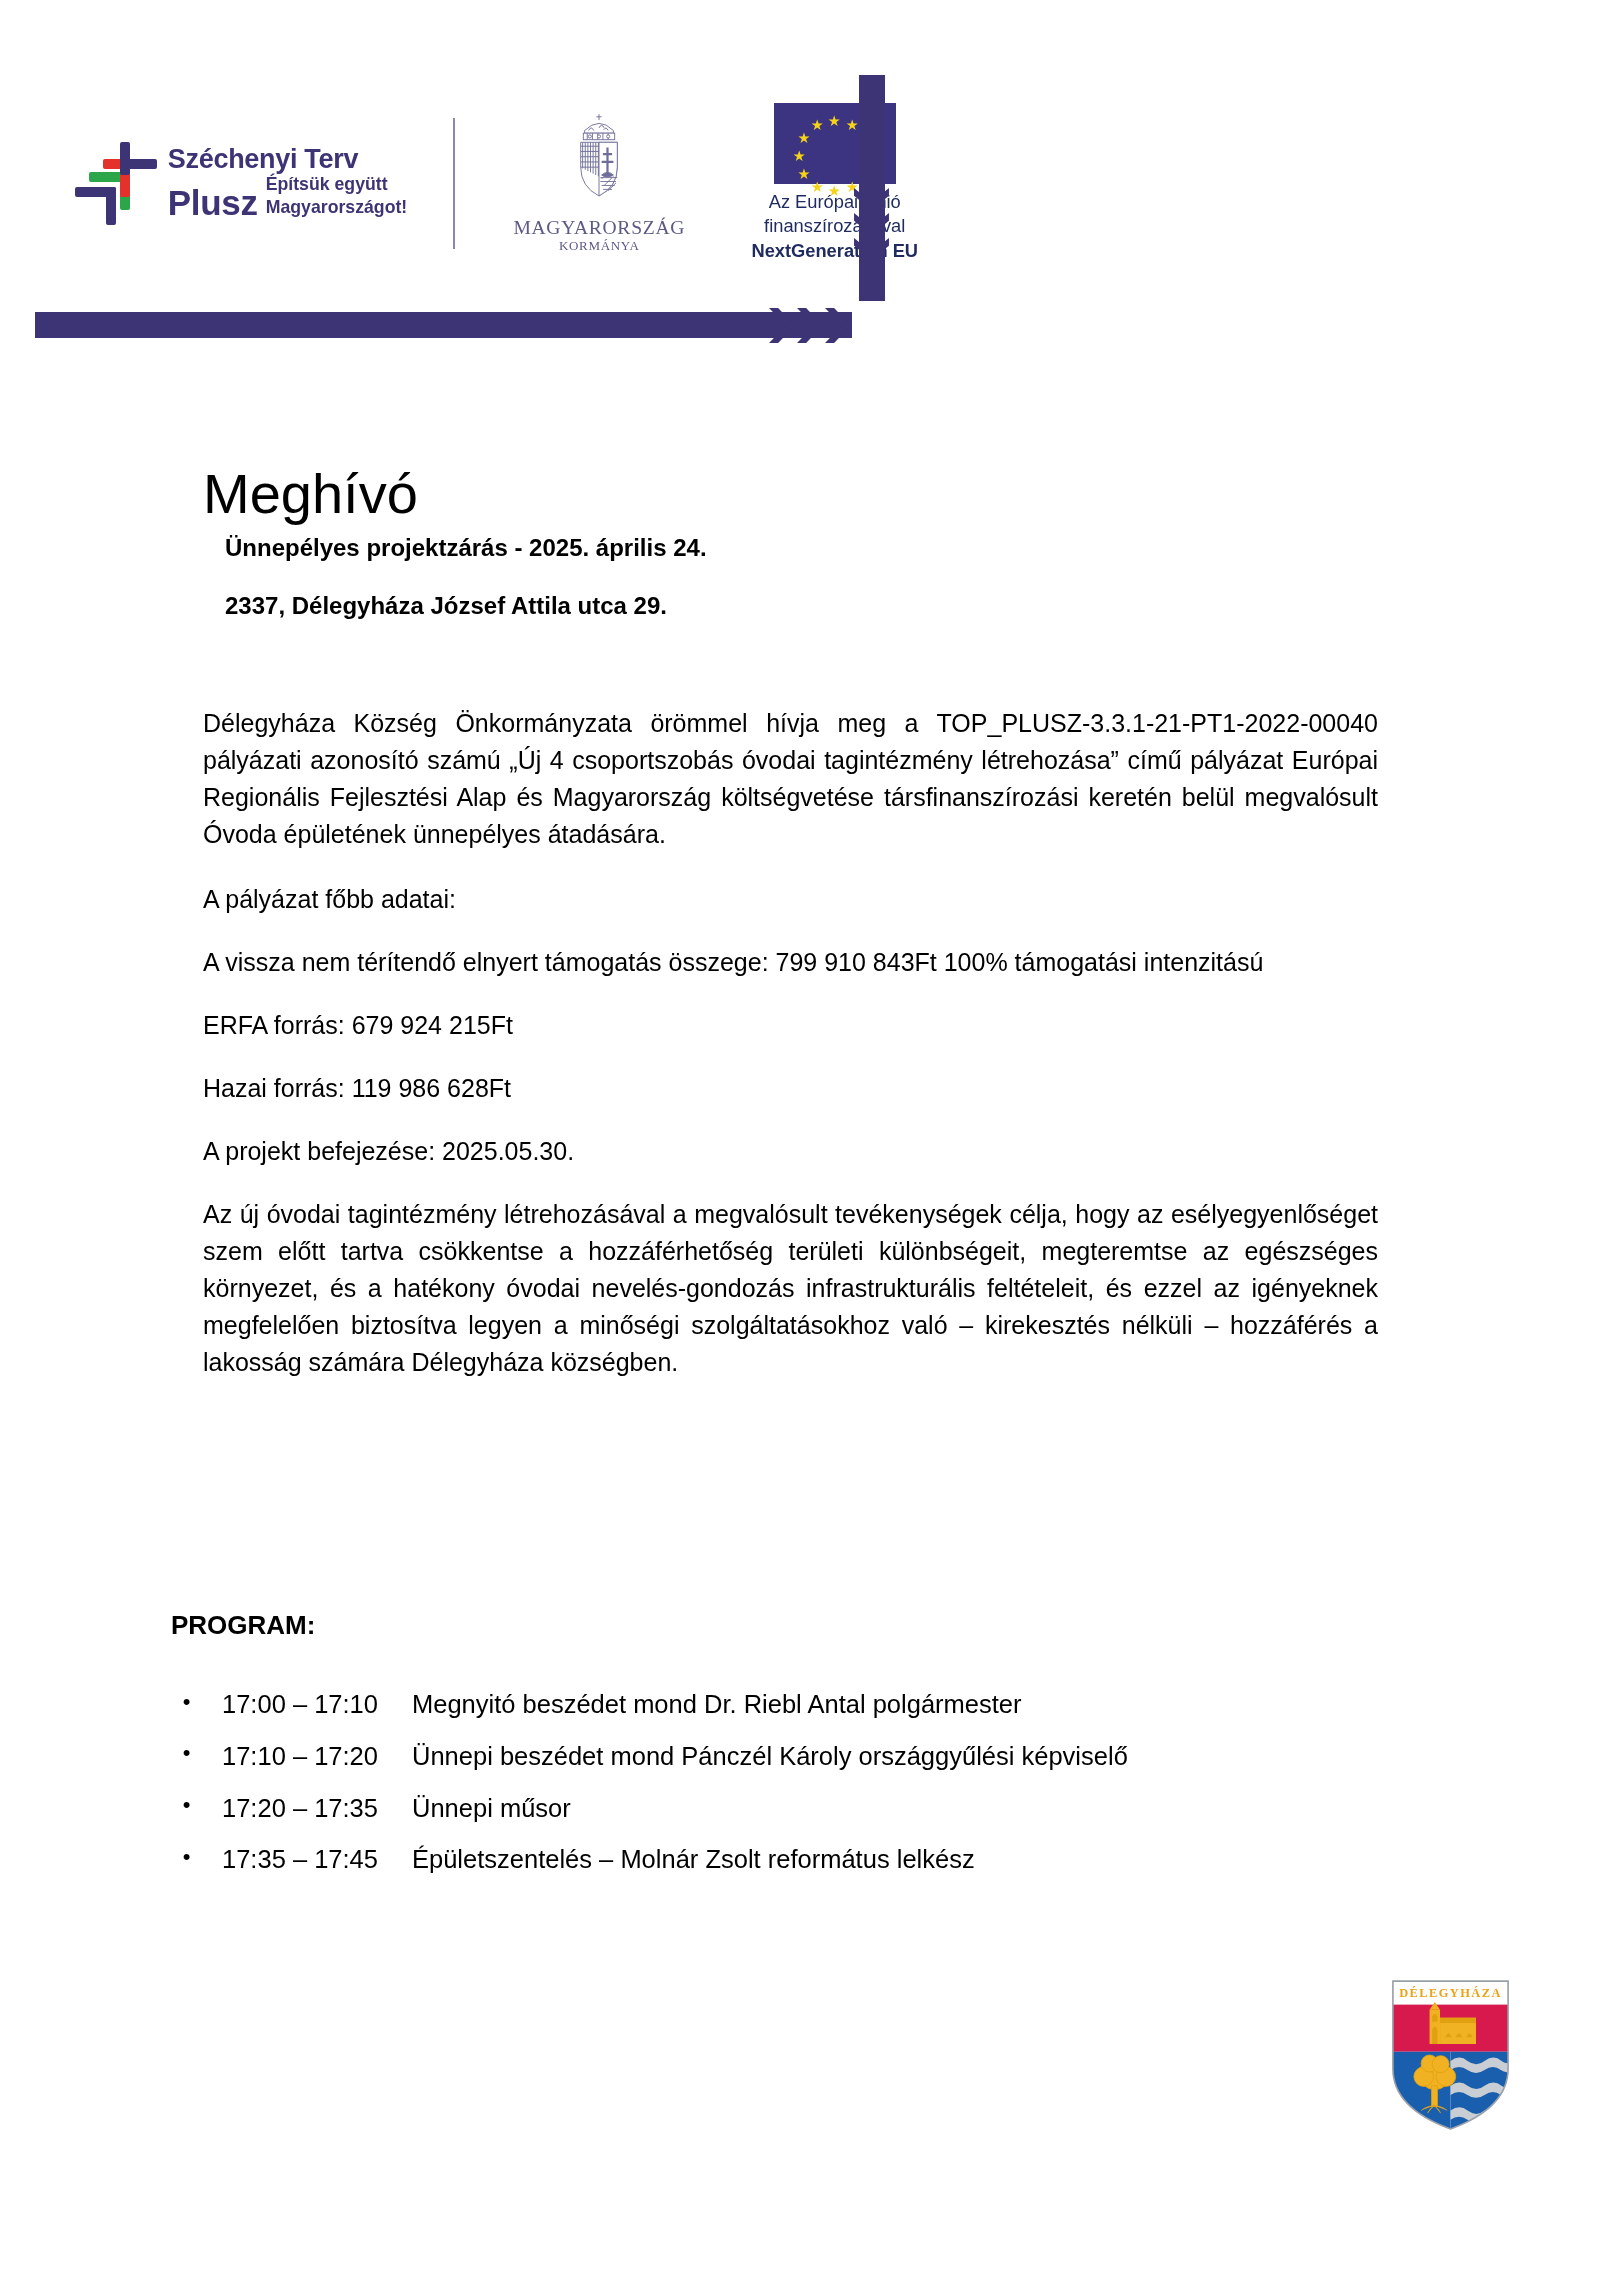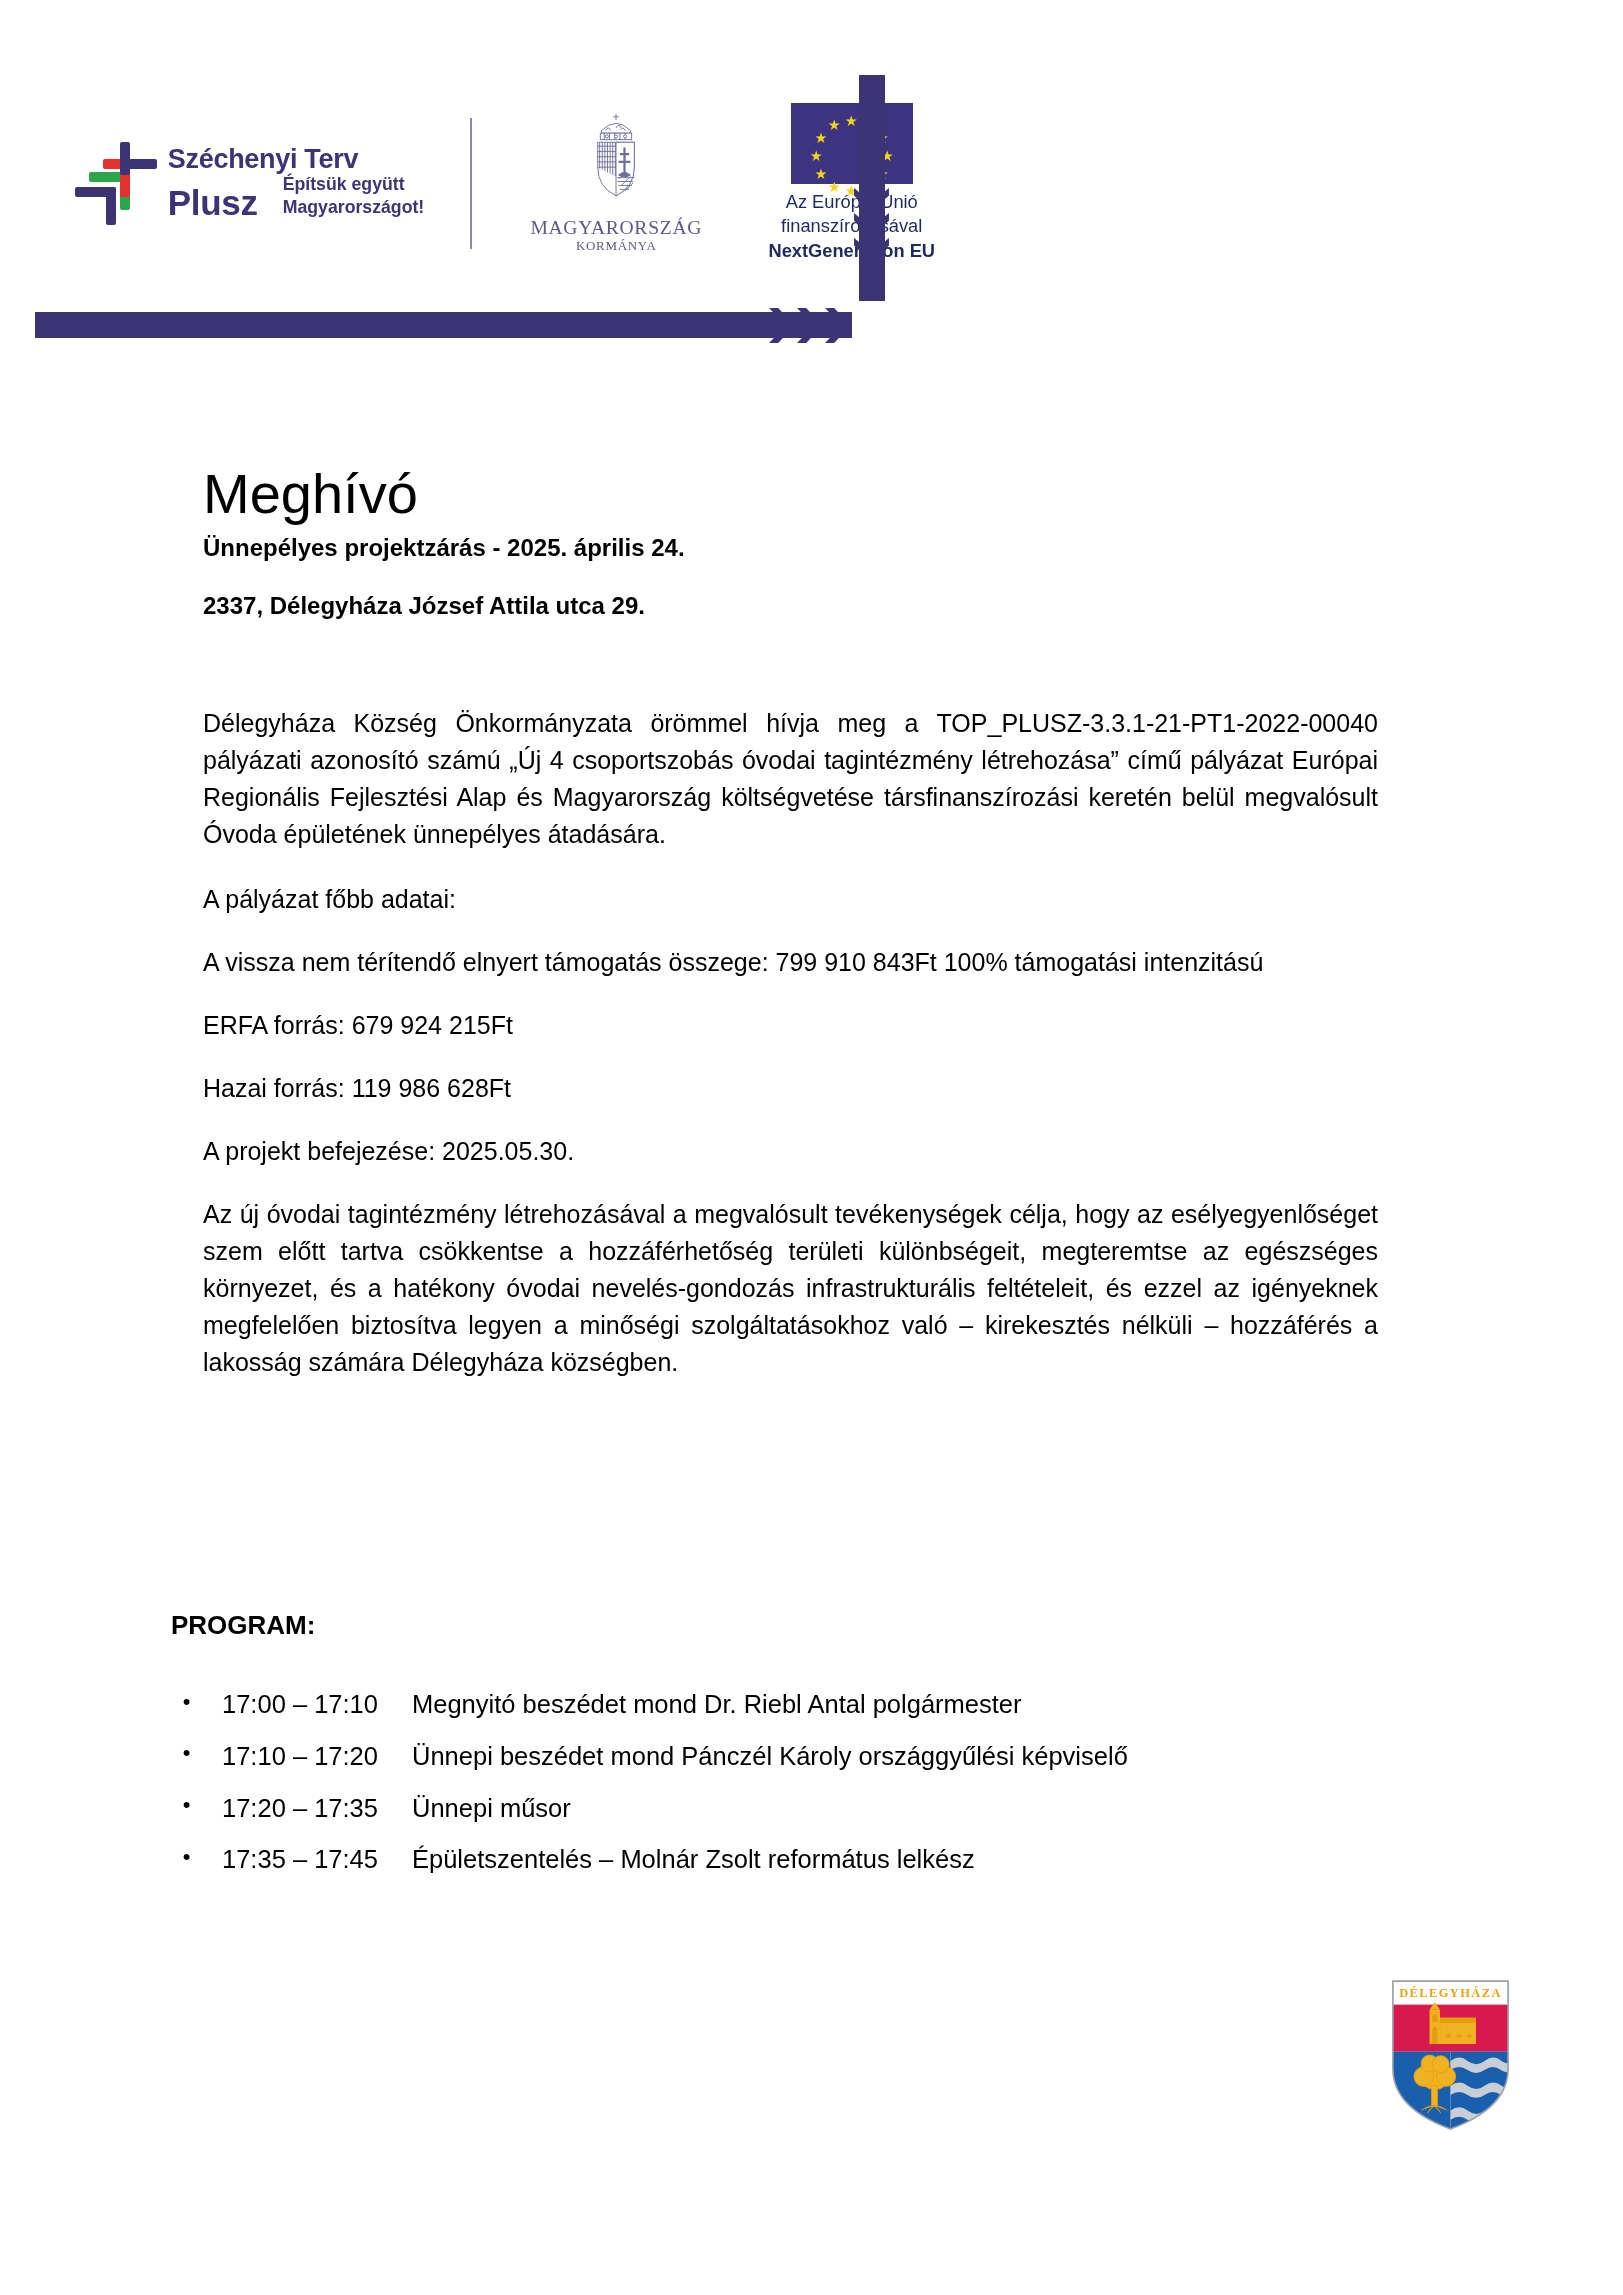--- a/index.html
+++ b/index.html
@@ -61,21 +61,21 @@
   .l-red-h { left: 31px; top: 18.3px; width: 41px; height: 9.8px; background: #e3322c; border-radius: 2px;}
   .l-red-v { left: 48px; top: 18.3px; width: 9.8px; height: 38px; background: #e3322c; border-radius: 2px;}
   .l-cross-v { left: 48px; top: 1.3px; width: 9.8px; height: 33px; background: #3c3475; border-radius: 2px;}
   .l-cross-h { left: 56px; top: 18.3px; width: 29px; height: 9.8px; background: #3c3475; border-radius: 2px;}
 
   .szt-text { line-height: 1; }
   .szt-line1 {
     font-size: 27px; font-weight: bold; color: #3c3475;
     letter-spacing: -0.3px; white-space: nowrap;
   }
-  .szt-line2row { display: flex; align-items: flex-end; gap: 25px; }
+  .szt-line2row { display: flex; align-items: flex-end; gap: 8px; }
   .szt-plusz {
     font-size: 35px; font-weight: bold; color: #3c3475;
     letter-spacing: -0.3px;
   }
   .szt-tag {
     font-size: 17.7px; font-weight: bold; color: #3c3475;
     line-height: 1.28; padding-bottom: 2px; white-space: nowrap;
   }
 
   .hdr-divider {
@@ -178,21 +178,21 @@
     flex-direction: column;
   }
   .doc-title {
     font-size: 56px;
     font-weight: normal;
     line-height: 1;
     letter-spacing: 0px;
     width: 471px;
     flex: none;
   }
-  .title-meta { padding-top: 14.4px; }
+  .title-meta { padding-top: 14.4px; margin-left: 22px; }
   .title-meta div {
     font-size: 24px;
     font-weight: bold;
     line-height: 1.0;
     white-space: nowrap;
   }
   .title-meta .m2 { margin-top: 34px; }
 
   
   .body-block {

